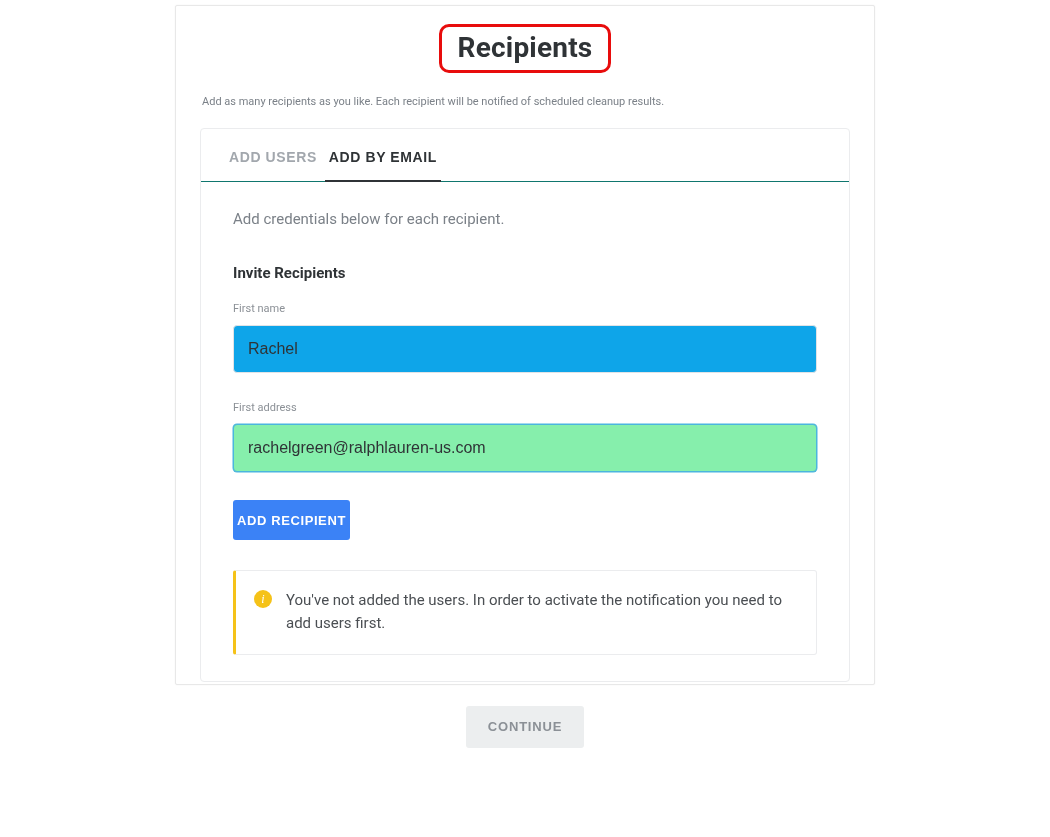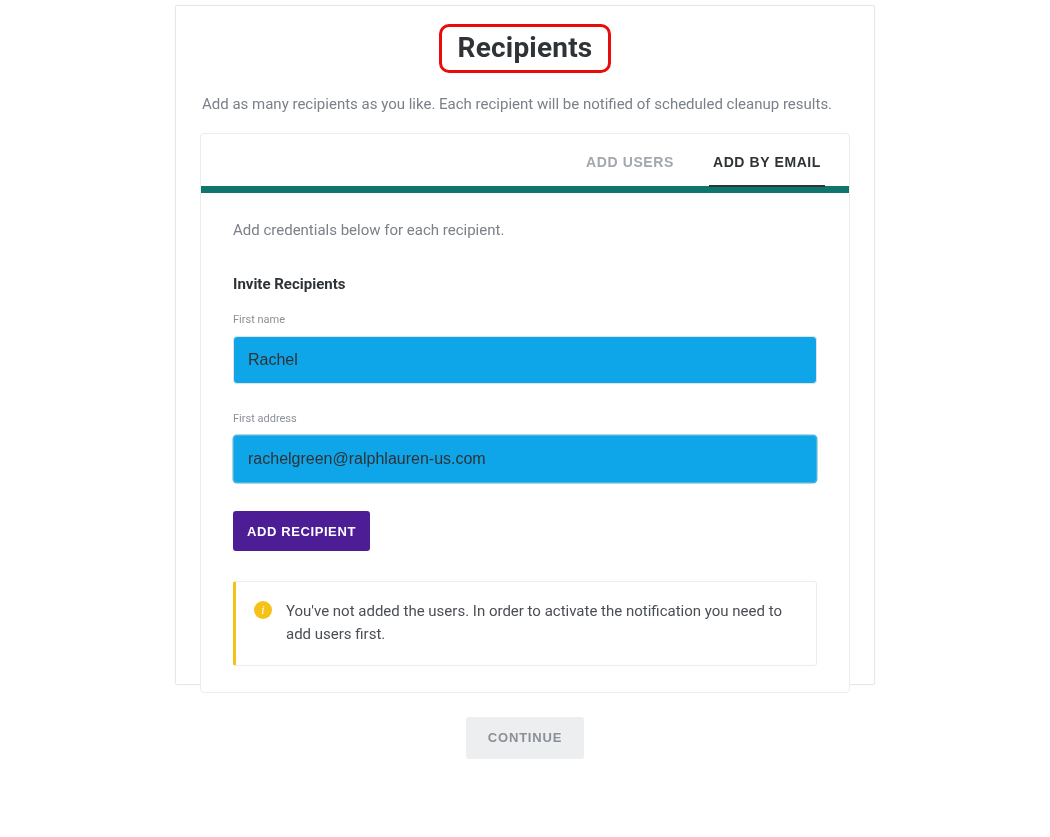--- a/index.html
+++ b/index.html
@@ -34,37 +34,36 @@
       padding: 4px 16px 6px 16px;
     }
     .title {
       font-size: 28px;
       font-weight: 700;
       color: #2f3336;
       letter-spacing: 0.2px;
     }
     .subtitle {
       margin-top: 22px;
-      font-size: 15px;
+      font-size: 11px;
       color: #7b8188;
       text-align: left;
       padding: 0 2px;
     }
     .card {
       margin-top: 20px;
       border: 1px solid #ebecee;
       border-radius: 4px;
       background: #fff;
     }
     .tabs {
       display: flex;
-      border-bottom: 7px solid #0f766e;
+      border-bottom: 1px solid #0f766e;
       padding: 0 26px;
-      gap: 35px;
-      justify-content: flex-end;
+      gap: 8px;
     }
     .tab {
       padding: 20px 2px 16px 2px;
       font-size: 14px;
       font-weight: 600;
       color: #a2a7ad;
       letter-spacing: 0.6px;
       position: relative;
       cursor: pointer;
       background: none;
@@ -107,31 +106,31 @@
       border: 1px solid #e1e3e6;
       border-radius: 4px;
       background: #0ea5e9;
       padding: 0 14px;
       font-size: 16px;
       color: #2f3336;
       outline: none;
     }
     .input:focus, .input.focused {
       border-color: #4bb5de;
-      background: #0ea5e9;
+      background: #86efac;
       box-shadow: 0 0 0 0.5px #4bb5de;
     }
     .field-group { margin-bottom: 28px; }
     .add-recipient-btn {
-      background: #4c1d95;
+      background: #3b82f6;
       color: #fff;
       border: none;
       border-radius: 3px;
       height: 40px;
-      padding: 0 14px;
+      padding: 0 4px;
       font-size: 13px;
       font-weight: 600;
       letter-spacing: 0.6px;
       cursor: pointer;
     }
     .info-banner {
       margin-top: 30px;
       border: 1px solid #ebecee;
       border-left: 3px solid #f5c218;
       border-radius: 3px;

